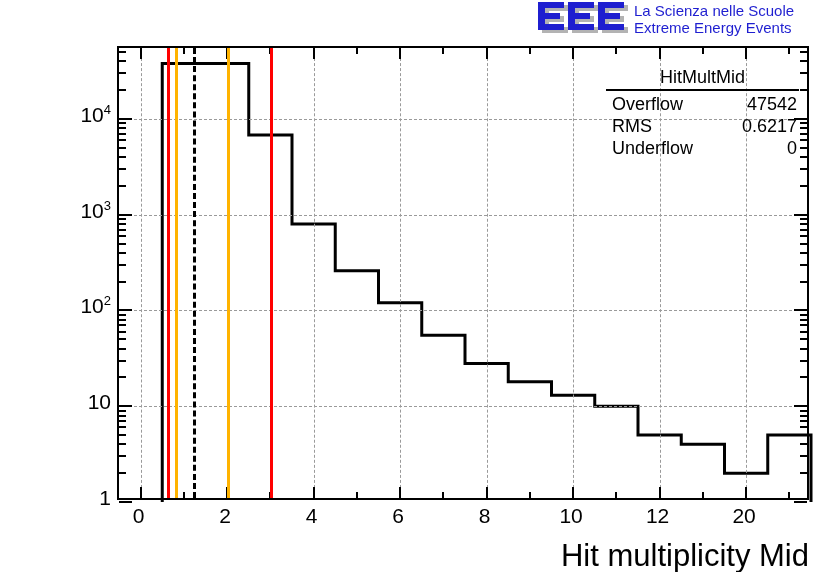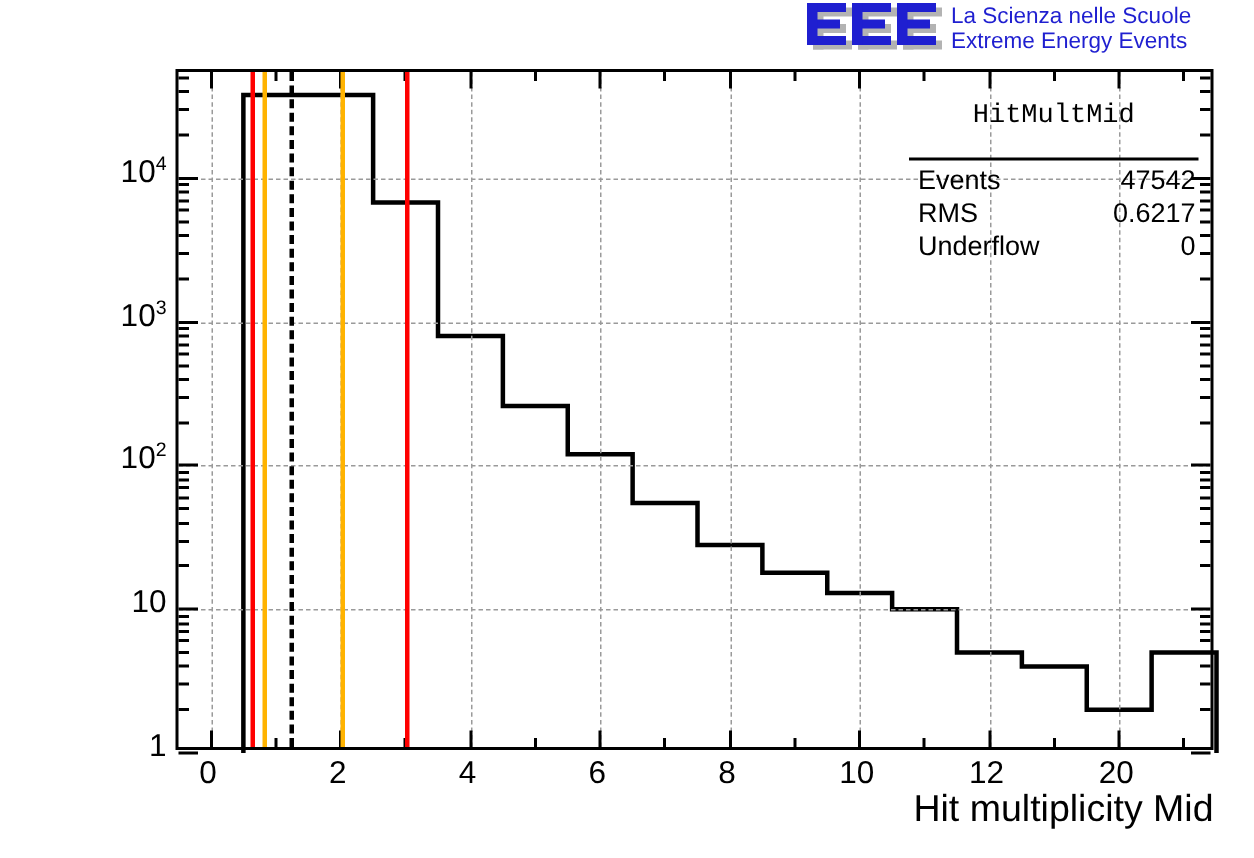--- a/index.html
+++ b/index.html
@@ -114,41 +114,40 @@
     color: #000;
   }
   .ylab sup {
     font-size: 13px;
     vertical-align: super;
     line-height: 0;
   }
   #x-axis-title {
     position: absolute;
     right: 27px;
-    top: 524px;
-    font-size: 25px;
+    top: 541px;
+    font-size: 31px;
     line-height: 30px;
     white-space: nowrap;
     color: #000;
   }
   
   #stats-box {
     position: absolute;
     left: 606px;
     top: 66px;
     width: 193px;
     font-size: 18px;
     line-height: 22px;
     color: #000;
     background: transparent;
   }
   #stats-title {
     text-align: center;
-    padding-bottom: 17px;
-    font-family: Liberation Mono, monospace;
+    padding-bottom: 1px;
   }
   #stats-rule {
     height: 0;
     border-top: 2px solid #000;
     margin: 0 0 2px 0;
   }
   .stats-row {
     display: flex;
     justify-content: space-between;
     padding: 0 2px 0 6px;
@@ -373,21 +372,21 @@
       <div class="xlab" style="width: 40px; left: 724.125px; top: 504px;">20</div>
     </div>
 
   <div id="x-axis-title">Hit multiplicity Mid</div>
 
   <div id="stats-box">
     <div id="stats-title">HitMultMid</div>
     <div id="stats-rule"></div>
     <div id="stats-rows">
         <div class="stats-row">
-          <span>Events</span>
+          <span>Overflow</span>
           <span>47542</span>
         </div>
         <div class="stats-row">
           <span>RMS</span>
           <span>0.6217</span>
         </div>
         <div class="stats-row">
           <span>Underflow</span>
           <span>0</span>
         </div>

